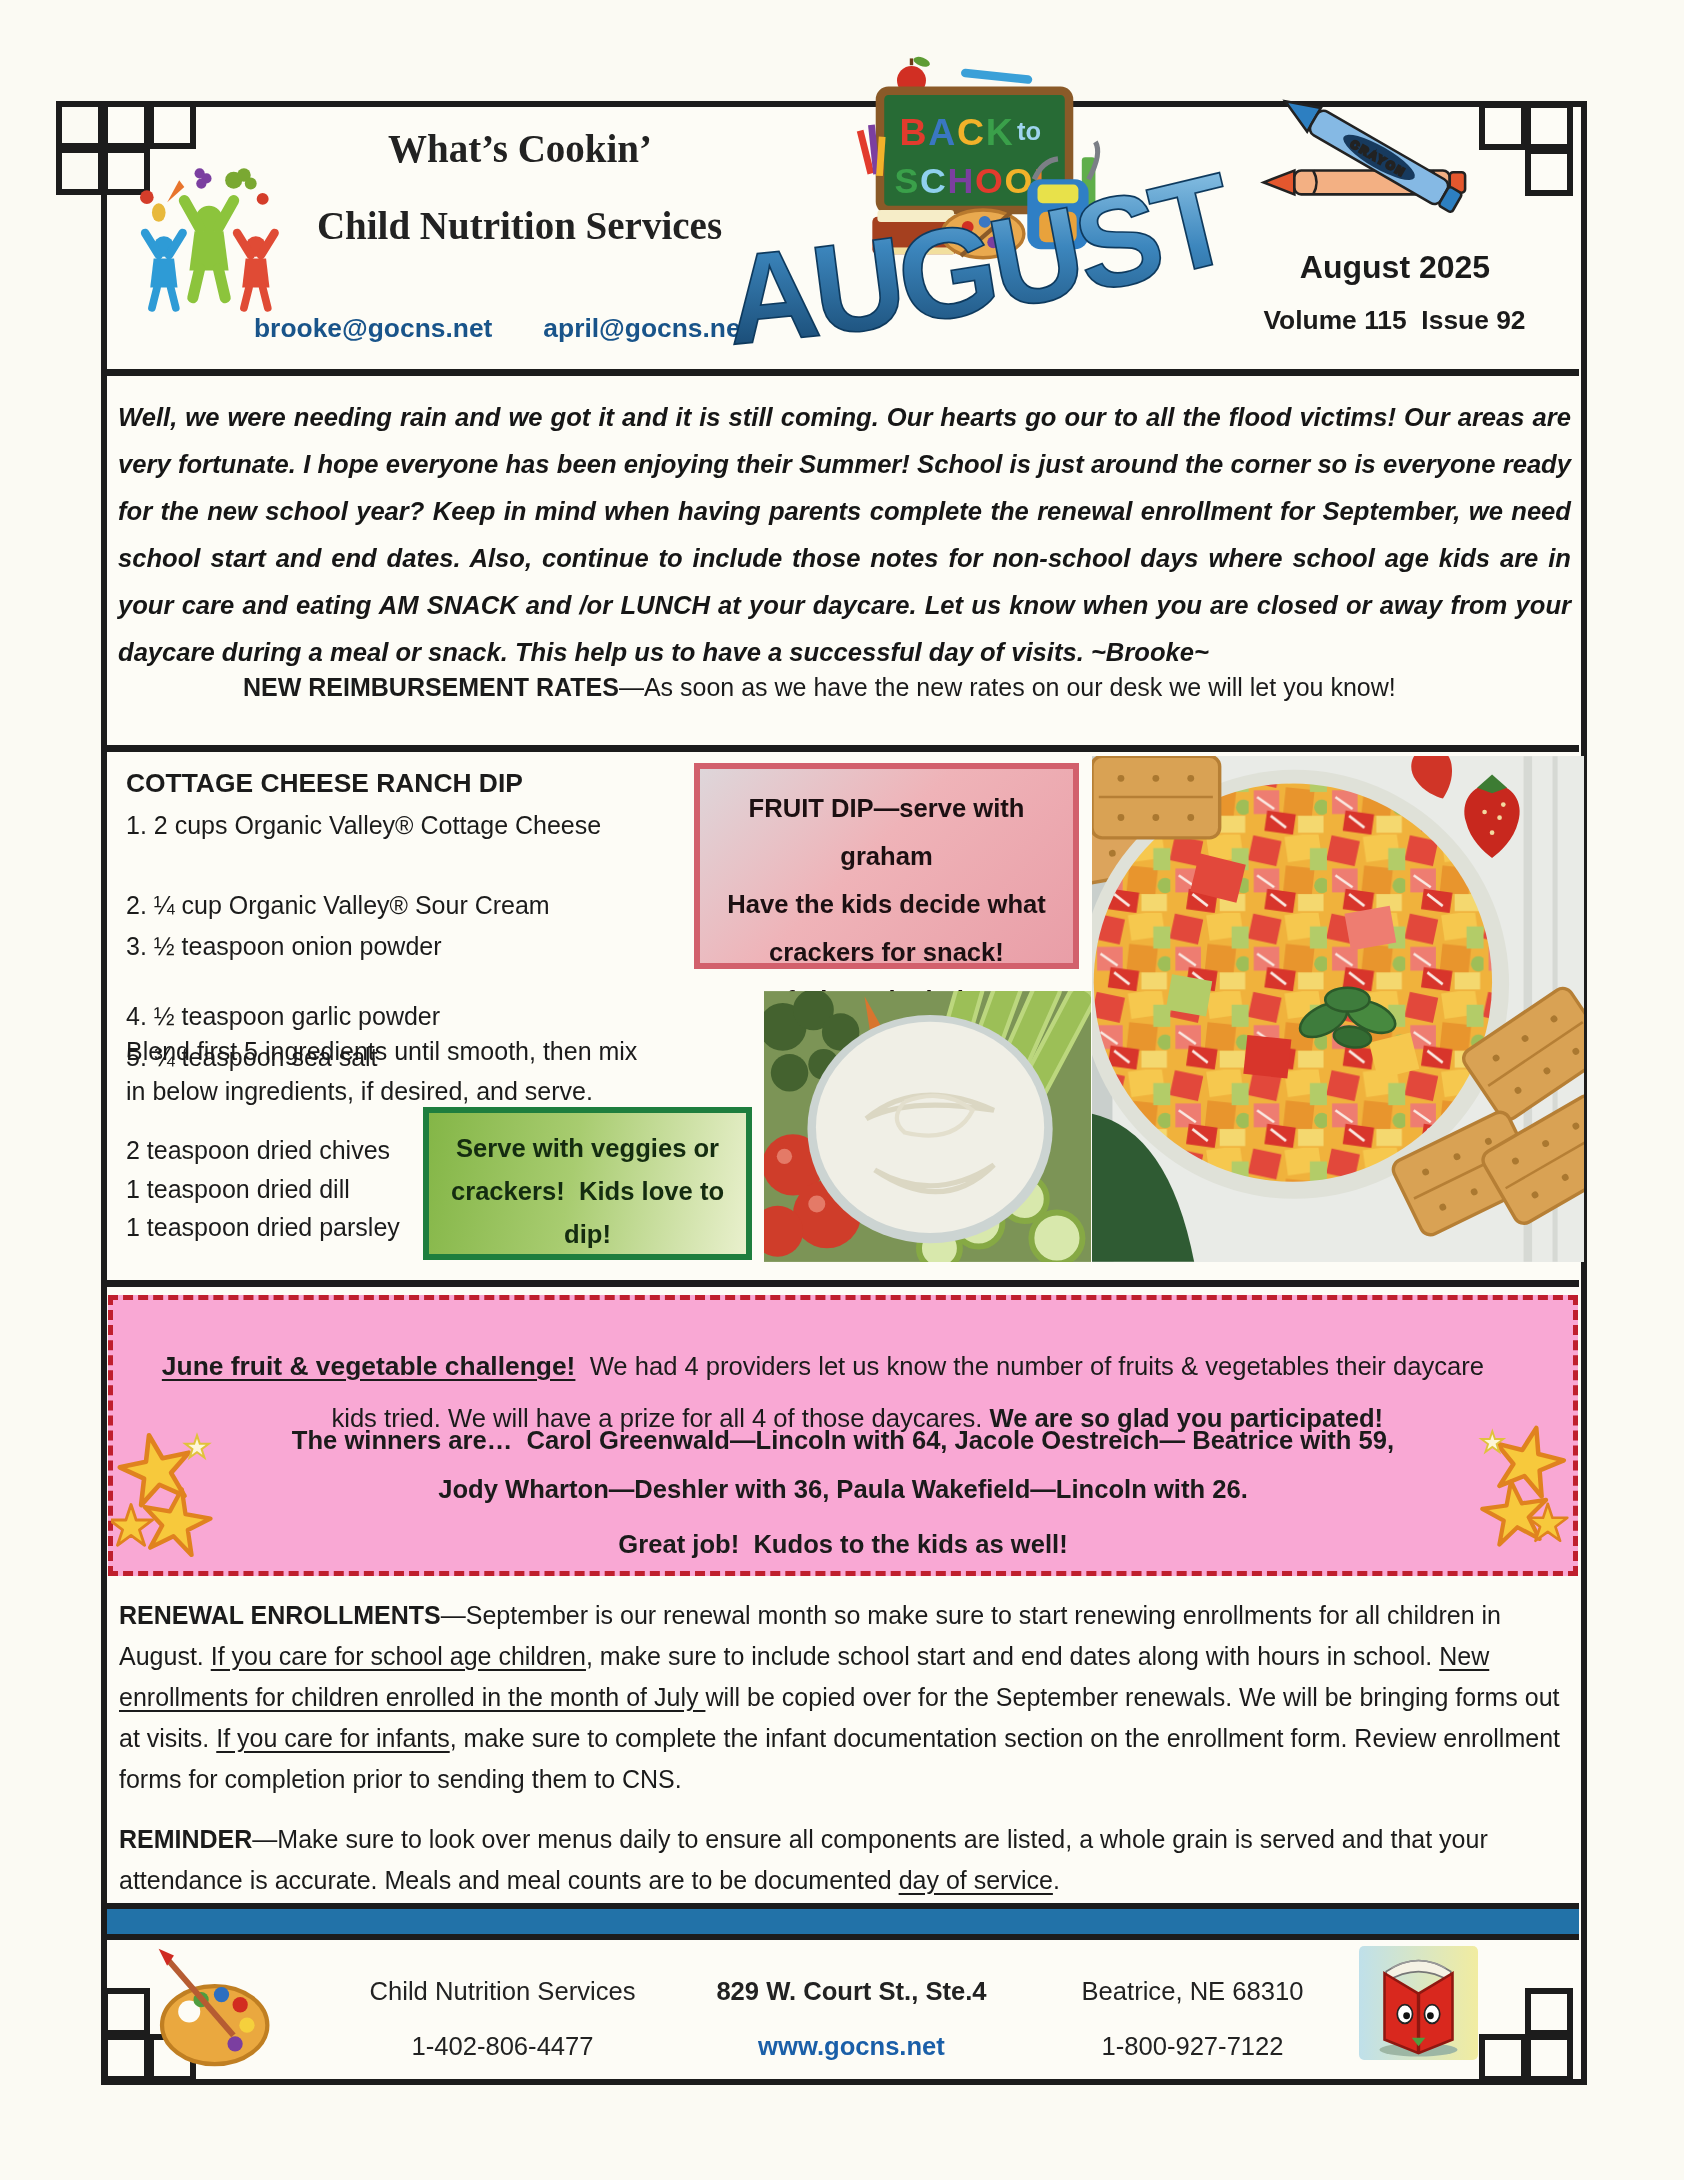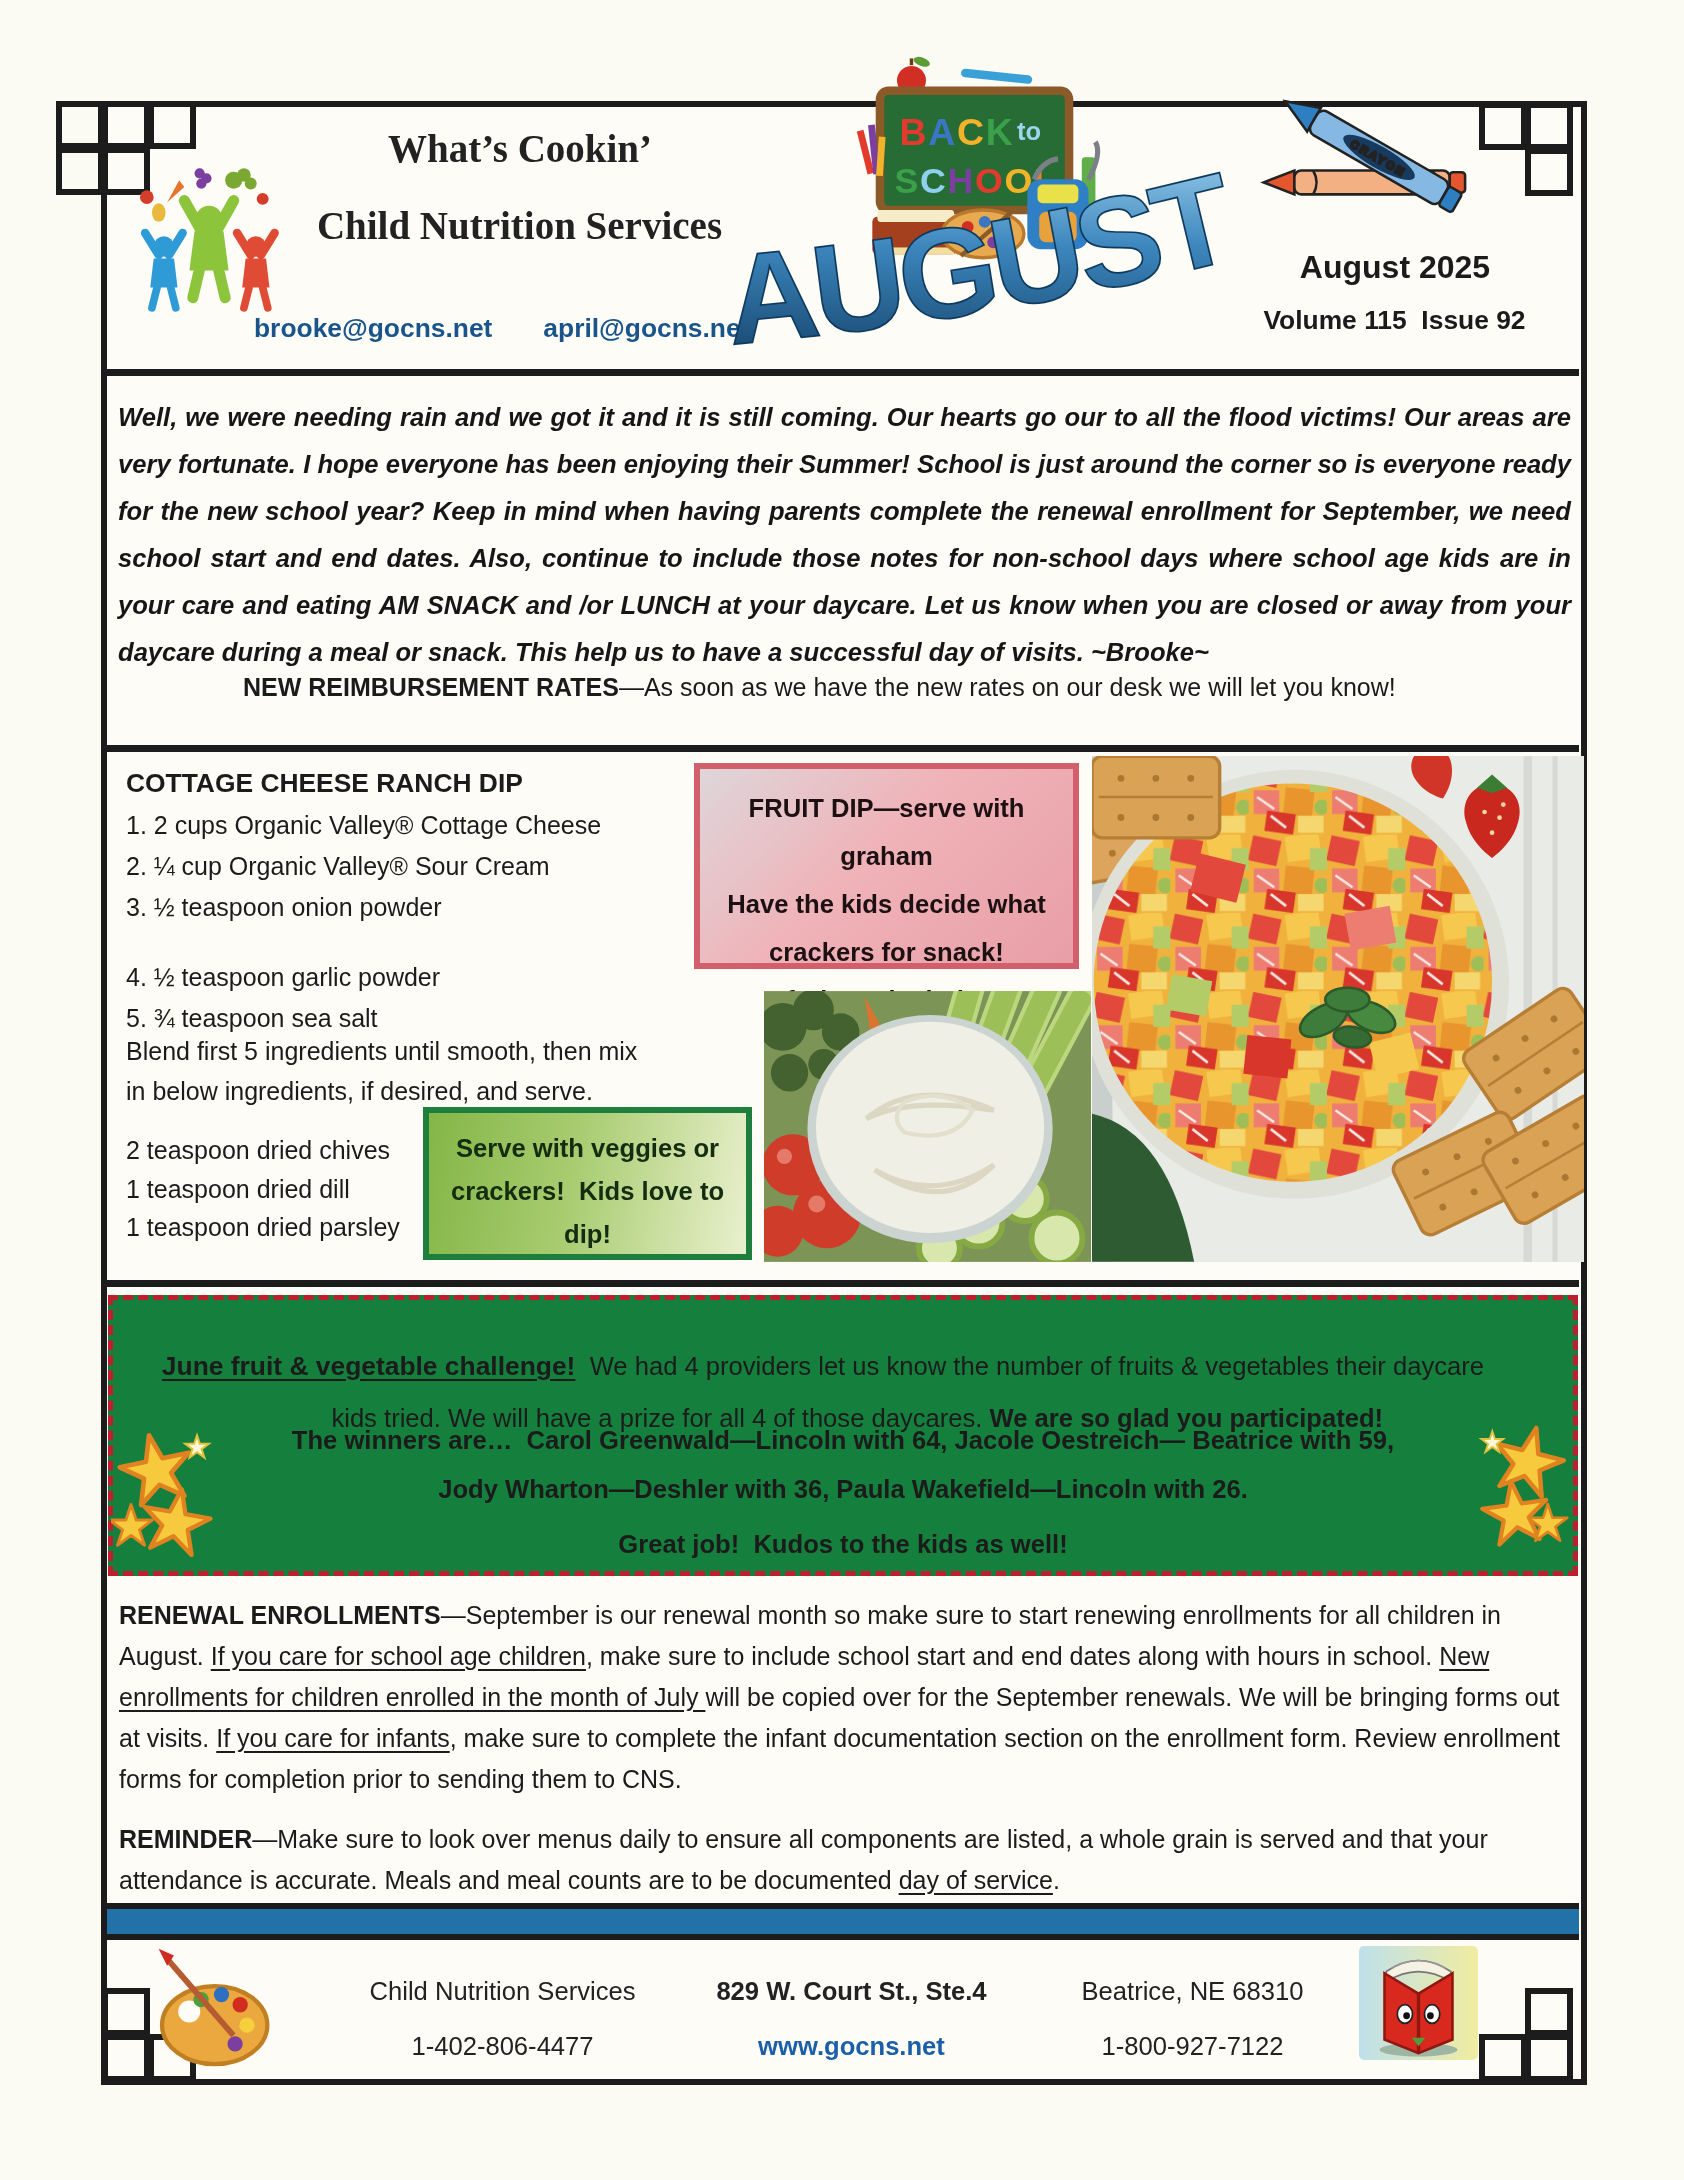--- a/index.html
+++ b/index.html
@@ -53,21 +53,21 @@
   }
   .pink-box {
     left:694px; top:763px; width:385px; height:206px;
     border:6.8px solid #d2606c; padding-top:15.3px;
     background:linear-gradient(135deg,#ded6da 0%,#efb3b8 45%,#e99ea7 100%);
     font-size:25.6px; line-height:48px; color:#1c1012;
   }
 
   .challenge-box {
     position:absolute; left:108px; top:1295px; width:1470px; height:281px;
-    border:5.1px dashed #bf1f2d; background:#15803d; font-size:25.6px;
+    border:5.1px dashed #bf1f2d; background:#f9a8d4; font-size:25.6px;
   }
   .challenge-box .cl { position:absolute; left:20.4px; right:20.4px; }
 
   .para { font-size:25px; line-height:41px; }
   .u { text-decoration:underline; text-underline-offset:4.3px; }
 
   .bar-seg { position:absolute; left:107px; width:1472px; }
 
   .footer-col { position:absolute; text-align:center; font-size:25.6px; line-height:55px; color:#222; }
   .site { color:#1a5fa8; font-weight:bold; }
@@ -228,21 +228,21 @@
 <div class="abs intro" style="left:118px;top:394px;width:1453px;">Well, we were needing rain and we got it and it is still coming.  Our hearts go our to all the flood victims!  Our areas are very fortunate.  I hope everyone has been enjoying their Summer!  School is just around the corner so is everyone ready for the new school year?  Keep in mind when having parents complete the renewal enrollment for September, we need school start and end dates.  Also, continue to include those notes for non-school days where school age kids are in your care and eating AM SNACK and /or LUNCH at your daycare. Let us know when you are closed or away from your daycare during a meal or snack. This help us to have a successful day of visits. ~Brooke~</div>
 
 <div class="abs rates" style="left:243px;top:673px;width:1329px;">
   <span class="bold">NEW REIMBURSEMENT RATES</span><span>—As soon as we have the new rates on our desk we will let you know!</span>
 </div>
 
 <div class="abs recipe-title" style="left:126px;top:768px;">COTTAGE CHEESE RANCH DIP</div>
 
 <div class="abs" style="left:126px;top:811px;">
   <div class="recipe-line" style="height:41px;">1. 2 cups Organic Valley® Cottage Cheese</div>
-  <div class="recipe-line" style="height:41px;">2. ¼ cup Organic Valley® Sour Cream</div>
+  <div class="recipe-line" style="height:41px;margin-top:39px;">2. ¼ cup Organic Valley® Sour Cream</div>
   <div class="recipe-line" style="height:41px;">3. ½ teaspoon onion powder</div>
   <div class="recipe-line" style="height:41px;margin-top:29px;">4. ½ teaspoon garlic powder</div>
   <div class="recipe-line" style="height:41px;">5. ¾ teaspoon sea salt</div>
 </div>
 
 <div class="abs recipe-line" style="left:126px;top:1037px;">Blend first 5 ingredients until smooth, then mix</div>
 <div class="abs recipe-line" style="left:126px;top:1077px;">in below ingredients, if desired, and serve.</div>
 
 <div class="abs recipe-line" style="left:126px;top:1136px;">2 teaspoon dried chives</div>
 <div class="abs recipe-line" style="left:126px;top:1175px;">1 teaspoon dried dill</div>

